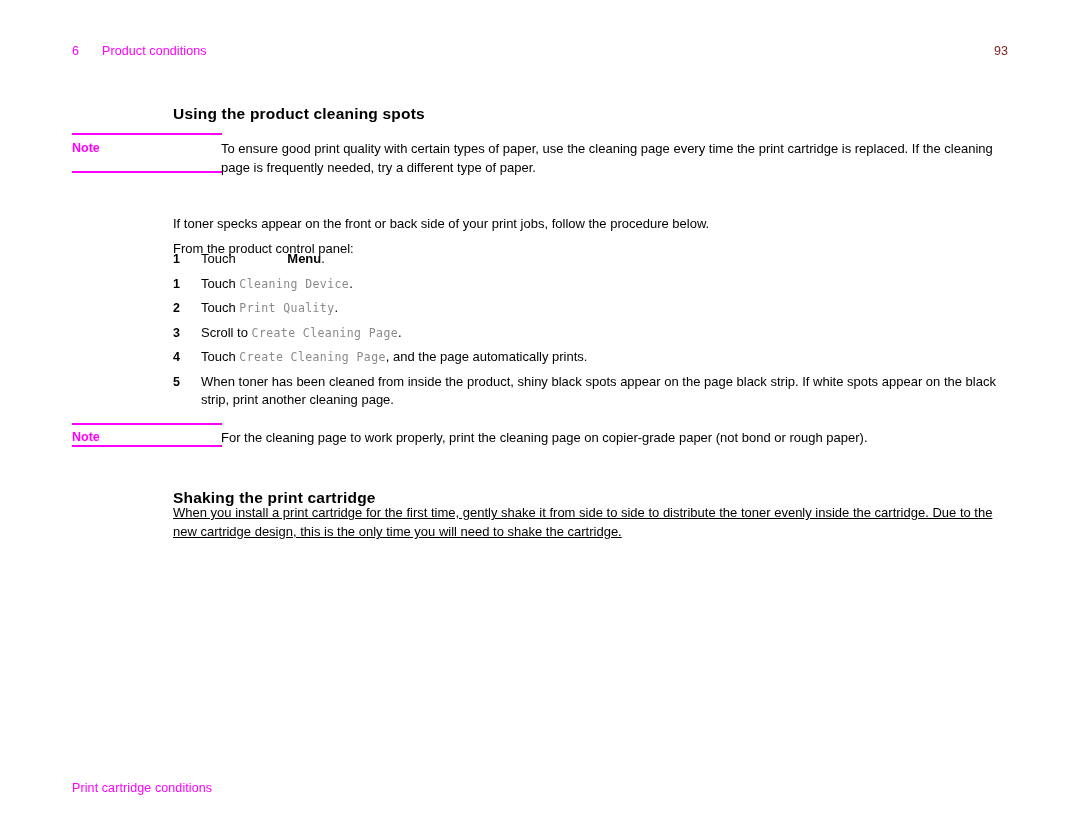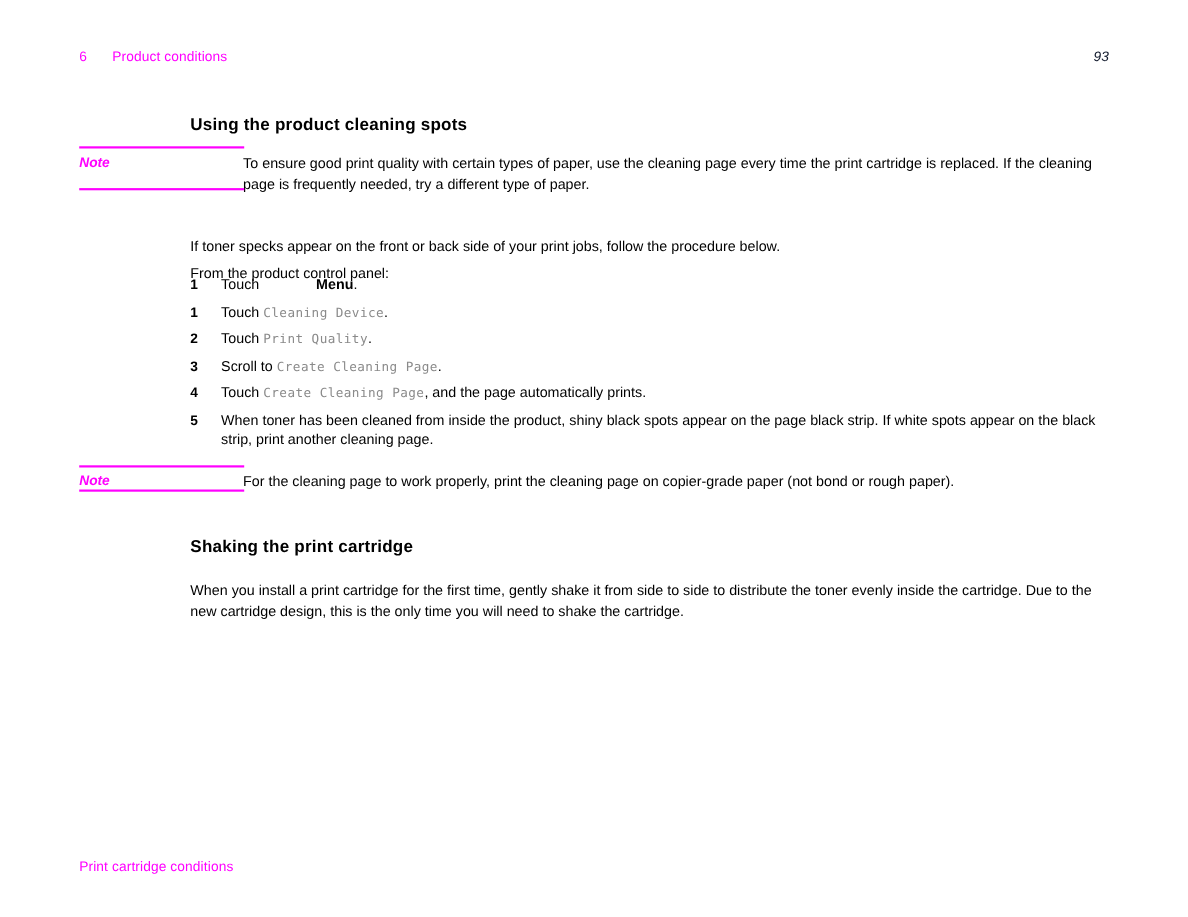--- a/index.html
+++ b/index.html
@@ -43,23 +43,22 @@
     font-size: 12.5px;
     color: #ff00ff;
     letter-spacing: 0.1px;
     white-space: nowrap;
   }
   .header-page-num {
     position: absolute;
     right: 0;
     top: 0;
     font-size: 12.5px;
-    color: #0f172a;
+    color: #7f1d1d;
     text-align: left;
-    font-style: italic;
   }
 
   
   .h1 {
     position: absolute;
     left: 173px;
     font-family: "Liberation Sans", sans-serif;
     font-weight: bold;
     font-size: 15.5px;
     color: #000;
@@ -81,21 +80,20 @@
     width: 150px;
     height: 1.6px;
     background: #ff00ff;
   }
   .note-label {
     position: absolute;
     left: 0;
     font-weight: bold;
     font-size: 12.5px;
     color: #ff00ff;
-    font-style: italic;
   }
   .note-body {
     position: absolute;
     left: 149px;
     width: 787px;
     font-size: 13px;
     line-height: 18.5px;
     color: #000;
   }
 
@@ -115,21 +113,21 @@
   .para {
     position: absolute;
     left: 173px;
     width: 820px;
     font-size: 13px;
     line-height: 19px;
     color: #000;
   }
   #para-toner-specks { top: 201px; }
   #para-control-panel { top: 226px; }
-  #para-shaking { top: 514px; width: 822px; }
+  #para-shaking { top: 490px; width: 822px; text-decoration: underline; }
 
   
   .steps {
     position: absolute;
     left: 173px;
     top: 250px;
     width: 830px;
   }
   .step {
     position: relative;

